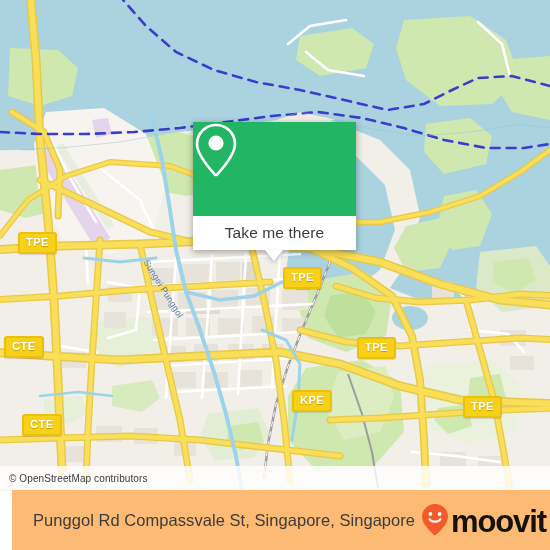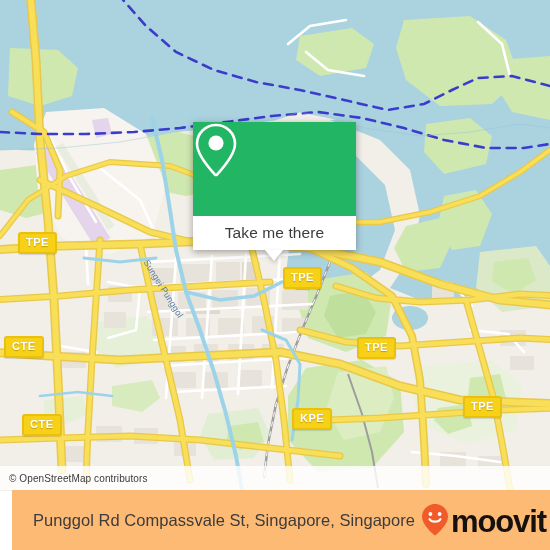--- a/index.html
+++ b/index.html
@@ -266,21 +266,21 @@
       </g>
     </svg>
 
     <div class="river-label" style="left:150px;top:258px;transform:rotate(58deg);">Sungei Punggol</div>
 
     <div class="shield" style="left:18px;top:232px;">TPE</div>
     <div class="shield" style="left:4px;top:336px;">CTE</div>
     <div class="shield" style="left:22px;top:414px;">CTE</div>
     <div class="shield" style="left:283px;top:267px;">TPE</div>
     <div class="shield" style="left:357px;top:337px;">TPE</div>
-    <div class="shield" style="left:292px;top:408px;">KPE</div>
+    <div class="shield" style="left:292px;top:390px;">KPE</div>
     <div class="shield" style="left:463px;top:396px;">TPE</div>
 
     <div class="popup">
       <div class="popup-top">
         <svg width="46" height="56" viewBox="0 0 46 56">
           <path d="M23 3 C12.5 3 4 11.4 4 21.8 C4 33 17.4 47.6 22 52.6
                    C22.5 53.2 23.5 53.2 24 52.6 C28.6 47.6 42 33 42 21.8
                    C42 11.4 33.5 3 23 3 Z" fill="none" stroke="#ffffff" stroke-width="2.6"></path>
           <circle cx="23" cy="21" r="7.6" fill="#ffffff"></circle>
         </svg>

